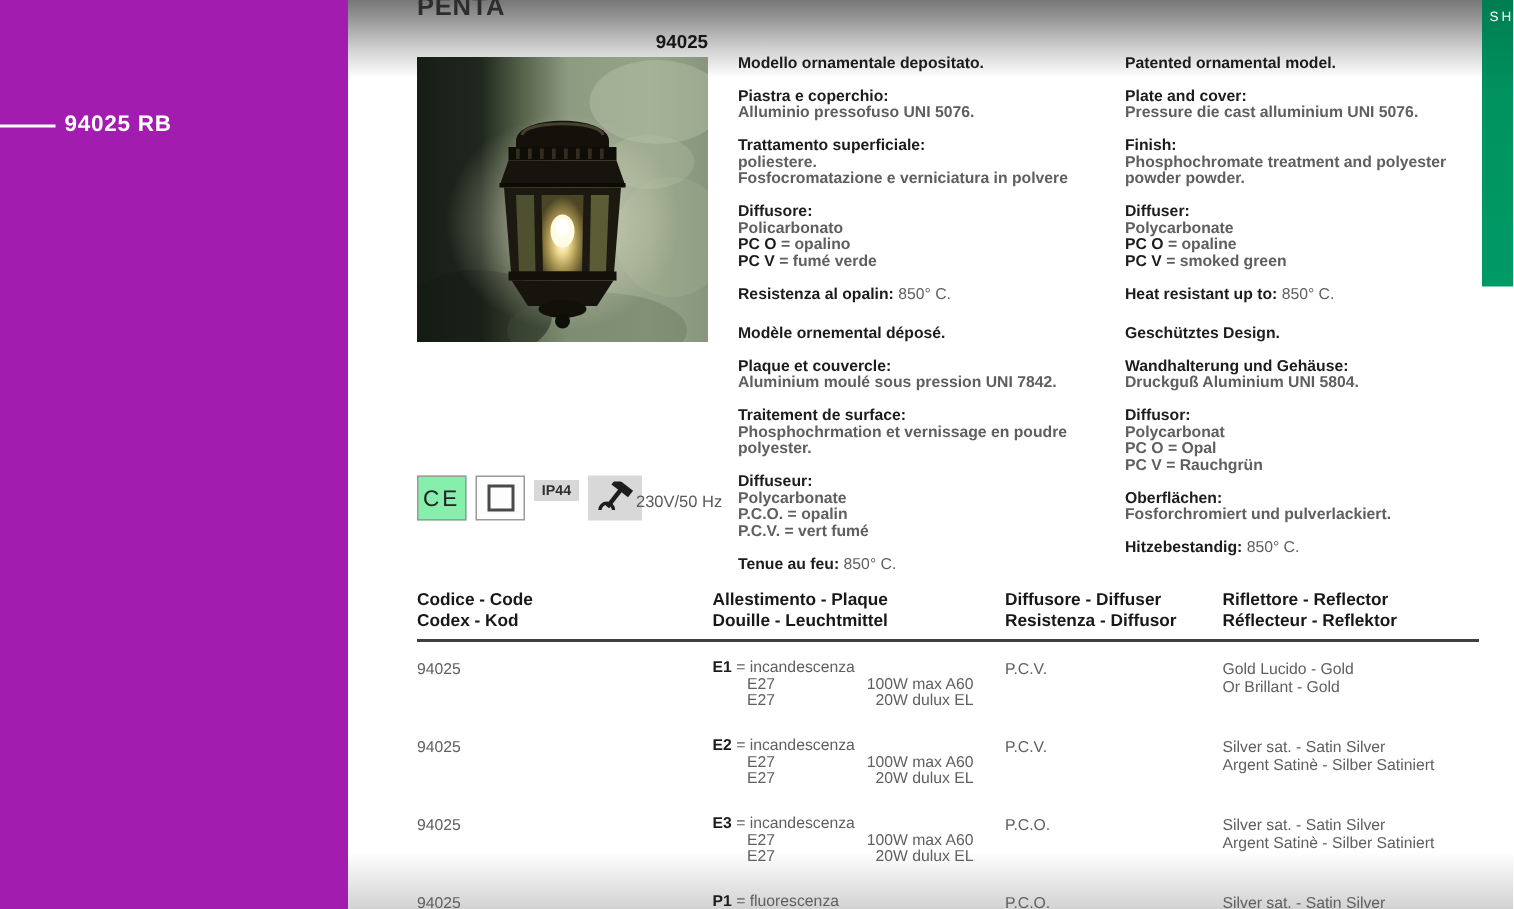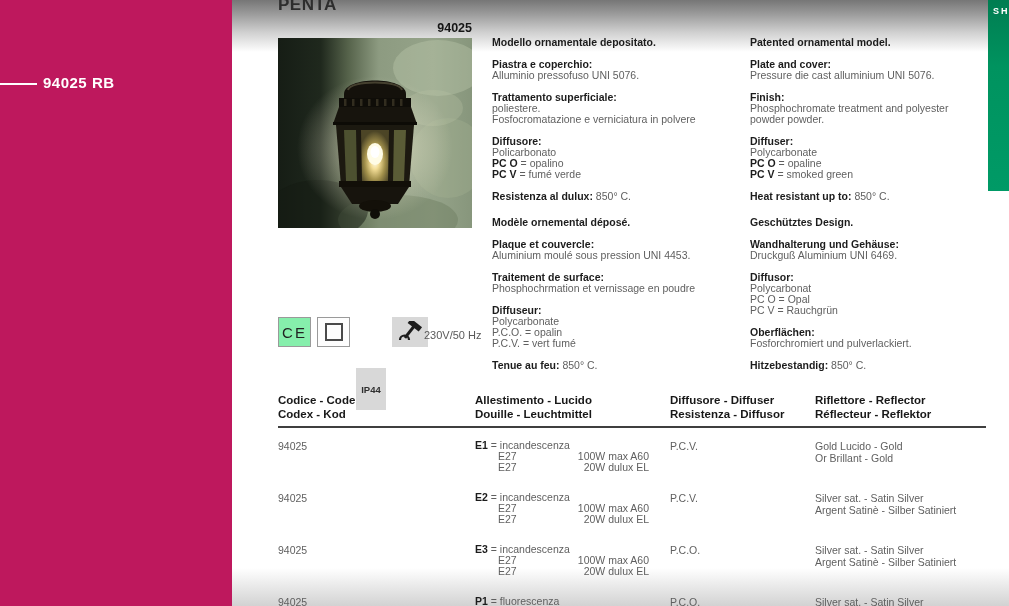--- a/index.html
+++ b/index.html
@@ -1,51 +1,51 @@
 <!DOCTYPE html>
 <html><head>
 <meta charset="utf-8">
 <style>
   html,body{margin:0;padding:0;background:#fff;}
   .page{
     position:relative;width:1009px;height:606px;overflow:hidden;
     font-family:"Liberation Sans",sans-serif;background:#fff;
   }
   
-  .sidebar{position:absolute;left:0;top:0;width:232px;height:606px;background:#be185d;}
+  .sidebar{position:absolute;left:0;top:0;width:232px;height:606px;background:#a21caf;}
   .callout-line{position:absolute;left:0;top:83px;width:37px;height:2px;background:#fff;}
   .sidebar-code{position:absolute;left:43px;top:74px;color:#fff;font-size:15px;font-weight:bold;letter-spacing:.5px;}
   
   .main{
     position:absolute;left:232px;top:0;width:777px;height:606px;
     background:linear-gradient(180deg,#767676 0px,#9b9b9b 14px,#cfcfcf 32px,#ffffff 52px,#ffffff 568px,#d2d2d2 606px);
   }
   .green-strip{
     position:absolute;left:988px;top:0;width:21px;height:191px;
     background:linear-gradient(180deg,#007d51 0%,#00935f 35%,#009a66 100%);
   }
-  .corner-tag{color:#fff;font-size:9px;font-weight:bold;letter-spacing:2px;padding:6px 0 0 5px;}
+  .corner-tag{color:#fff;font-size:9px;font-weight:normal;letter-spacing:2px;padding:6px 0 0 5px;}
   .page-title{position:absolute;left:278px;top:-5px;font-size:17px;font-weight:bold;color:#2d2d2d;letter-spacing:.5px;}
   .image-code{position:absolute;left:372px;top:21px;width:100px;text-align:right;font-size:12.5px;font-weight:bold;color:#161616;}
   .product-photo{position:absolute;left:278px;top:38px;width:194px;height:190px;overflow:hidden;}
   
   .badge{position:absolute;box-sizing:border-box;display:flex;align-items:center;justify-content:center;}
   .ce-badge{left:278px;top:317px;width:33px;height:30px;background:#86efac;border:1px solid #9a9a9a;
     font-size:15px;letter-spacing:2px;color:#222;}
   .class2-badge{left:317px;top:317px;width:33px;height:30px;background:#fdfdfd;border:1px solid #9a9a9a;}
   .class2-inner{width:14px;height:14px;border:2px solid #4a4a4a;}
-  .ip44-badge{left:356px;top:320px;width:30px;height:42px;background:#d8d8d8;
-    font-size:9.5px;font-weight:bold;color:#2f2f2f;margin-top:48px;}
+  .ip44-badge{left:356px;top:320px;width:30px;height:14px;background:#d8d8d8;
+    font-size:9.5px;font-weight:bold;color:#2f2f2f;}
   .hammer-badge{left:392px;top:317px;width:36px;height:30px;background:#d8d8d8;}
   .voltage{position:absolute;left:424px;top:329px;font-size:11px;color:#5a5a5a;}
   
   .spec-col{position:absolute;width:252px;font-size:10.5px;line-height:11px;color:#5f5f5f;}
   .spec-col b{color:#1c1c1c;}
   .spec-block{margin:0 0 11px 0;}
-  .spec-line{line-height:11px;}
+  .spec-line{line-height:11px;font-weight:bold;}
   .col-it{left:492px;top:37px;}
   .col-en{left:750px;top:37px;}
   .col-fr{left:492px;top:217px;}
   .col-de{left:750px;top:217px;}
   
   .th{position:absolute;top:393px;font-size:11.5px;font-weight:bold;color:#181818;line-height:14px;}
   .th-0{left:278px;} .th-1{left:475px;} .th-2{left:670px;} .th-3{left:815px;}
   .header-rule{position:absolute;left:278px;top:426px;width:708px;height:2px;background:#3f3f3f;}
   .trow{position:absolute;left:0;width:1009px;font-size:10.5px;color:#5f5f5f;}
   .trow b{color:#1c1c1c;}
@@ -148,50 +148,50 @@
       </g>
     </svg>
   </div>
   <div class="voltage">230V/50 Hz</div>
 
   <div class="spec-col col-it">
       <div class="spec-block"><b>Modello ornamentale depositato.</b></div>
       <div class="spec-block"><b>Piastra e coperchio:</b><div class="spec-line">Alluminio pressofuso UNI 5076.</div></div>
       <div class="spec-block"><b>Trattamento superficiale:</b><div class="spec-line">poliestere.</div><div class="spec-line">Fosfocromatazione e verniciatura in polvere</div></div>
       <div class="spec-block"><b>Diffusore:</b><div class="spec-line">Policarbonato</div><div class="spec-line"><b>PC O</b> = opalino</div><div class="spec-line"><b>PC V</b> = fumé verde</div></div>
-      <div class="spec-block"><b>Resistenza al dulux:</b> 850° C.</div>
+      <div class="spec-block"><b>Resistenza al opalin:</b> 850° C.</div>
     </div>
   <div class="spec-col col-en">
       <div class="spec-block"><b>Patented ornamental model.</b></div>
       <div class="spec-block"><b>Plate and cover:</b><div class="spec-line">Pressure die cast alluminium UNI 5076.</div></div>
       <div class="spec-block"><b>Finish:</b><div class="spec-line">Phosphochromate treatment and polyester</div><div class="spec-line">powder powder.</div></div>
       <div class="spec-block"><b>Diffuser:</b><div class="spec-line">Polycarbonate</div><div class="spec-line"><b>PC O</b> = opaline</div><div class="spec-line"><b>PC V</b> = smoked green</div></div>
       <div class="spec-block"><b>Heat resistant up to:</b> 850° C.</div>
     </div>
   <div class="spec-col col-fr">
       <div class="spec-block"><b>Modèle ornemental déposé.</b></div>
-      <div class="spec-block"><b>Plaque et couvercle:</b><div class="spec-line">Aluminium moulé sous pression UNI 4453.</div></div>
-      <div class="spec-block"><b>Traitement de surface:</b><div class="spec-line">Phosphochrmation et vernissage en poudre</div></div>
+      <div class="spec-block"><b>Plaque et couvercle:</b><div class="spec-line">Aluminium moulé sous pression UNI 7842.</div></div>
+      <div class="spec-block"><b>Traitement de surface:</b><div class="spec-line">Phosphochrmation et vernissage en poudre</div><div class="spec-line">polyester.</div></div>
       <div class="spec-block"><b>Diffuseur:</b><div class="spec-line">Polycarbonate</div><div class="spec-line">P.C.O. = opalin</div><div class="spec-line">P.C.V. = vert fumé</div></div>
       <div class="spec-block"><b>Tenue au feu:</b> 850° C.</div>
     </div>
   <div class="spec-col col-de">
       <div class="spec-block"><b>Geschütztes Design.</b></div>
-      <div class="spec-block"><b>Wandhalterung und Gehäuse:</b><div class="spec-line">Druckguß Aluminium UNI 6469.</div></div>
+      <div class="spec-block"><b>Wandhalterung und Gehäuse:</b><div class="spec-line">Druckguß Aluminium UNI 5804.</div></div>
       <div class="spec-block" style="margin-top: 11px;"><b>Diffusor:</b><div class="spec-line">Polycarbonat</div><div class="spec-line">PC O = Opal</div><div class="spec-line">PC V = Rauchgrün</div></div>
       <div class="spec-block"><b>Oberflächen:</b><div class="spec-line">Fosforchromiert und pulverlackiert.</div></div>
       <div class="spec-block"><b>Hitzebestandig:</b> 850° C.</div>
     </div>
 
   <div class="th th-0">
     <div>Codice - Code</div>
     <div>Codex - Kod</div>
   </div>
   <div class="th th-1">
-    <div>Allestimento - Lucido</div>
+    <div>Allestimento - Plaque</div>
     <div>Douille - Leuchtmittel</div>
   </div>
   <div class="th th-2">
     <div>Diffusore - Diffuser</div>
     <div>Resistenza - Diffusor</div>
   </div>
   <div class="th th-3">
     <div>Riflettore - Reflector</div>
     <div>Réflecteur - Reflektor</div>
   </div>

